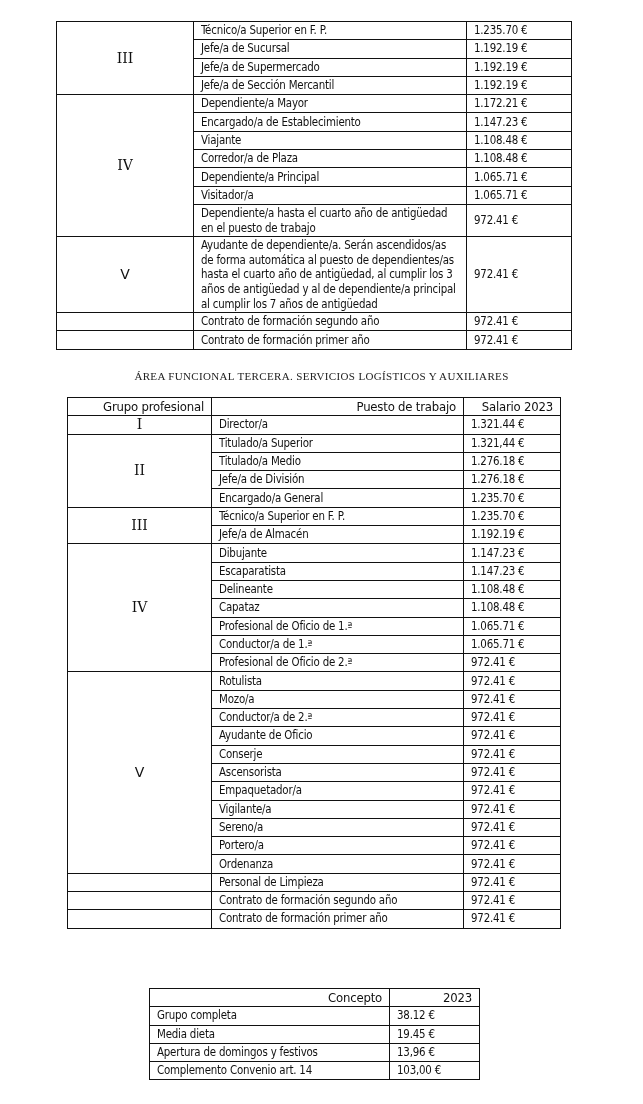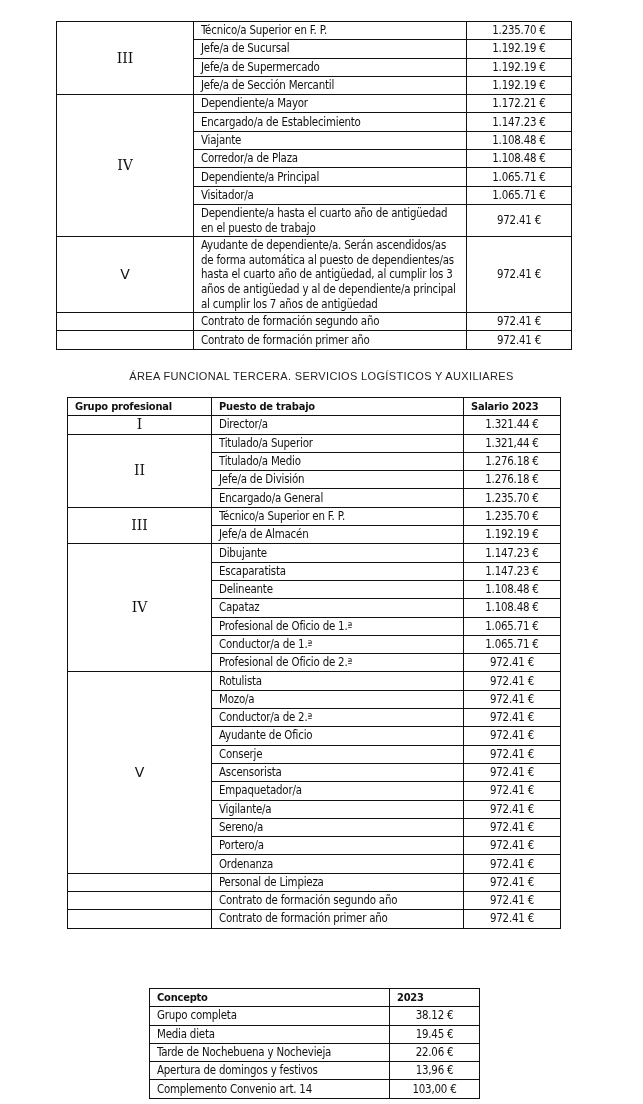--- a/index.html
+++ b/index.html
@@ -25,53 +25,53 @@
     td, th {
       border: 1.3px solid #111111;
       padding: 0 7px 0 7px;
       line-height: 17px;
       height: 17.3px;
       vertical-align: middle;
       white-space: nowrap;
       overflow: hidden;
     }
     th {
-      font-weight: bold;
-      text-align: left;
-      font-size: 11px;
+      font-weight: normal;
+      text-align: right;
+      font-size: 13px;
     }
     td.group {
       text-align: center;
       font-family: "DejaVu Serif", serif;
       font-size: 14px;
       letter-spacing: 0;
     }
     td.group.sans {
       font-family: "DejaVu Sans", sans-serif;
     }
     td.amount {
-      text-align: center;
+      text-align: left;
     }
     td.wrap {
       white-space: normal;
       line-height: 14.6px;
       padding-top: 1px;
       padding-bottom: 1px;
     }
     #table-1 { left: 56px; top: 21px; width: 515px; }
     #table-2 { left: 67px; top: 397px; width: 493px; }
     #table-3 { left: 149px; top: 952px; width: 330px; margin-top: 36px; }
 
     .section-title {
       position: absolute;
       left: 0;
       width: 643px;
       top: 370px;
       text-align: center;
-      font-family: Liberation Sans, sans-serif;
+      font-family: Liberation Serif, serif;
       font-size: 11px;
       letter-spacing: 0.35px;
       color: #222;
     }
   </style>
 </head>
 <body>
 
 <table id="table-1">
   <colgroup>
@@ -307,24 +307,20 @@
   <tbody>
     <tr>
       <td>Grupo completa</td>
       <td class="amount">38.12 €</td>
     </tr>
     <tr>
       <td>Media dieta</td>
       <td class="amount">19.45 €</td>
     </tr>
     <tr>
-      <td>Tarde de Nochebuena y Nochevieja</td>
-      <td class="amount">22.06 €</td>
-    </tr>
-    <tr>
       <td>Apertura de domingos y festivos</td>
       <td class="amount">13,96 €</td>
     </tr>
     <tr>
       <td>Complemento Convenio art. 14</td>
       <td class="amount">103,00 €</td>
     </tr>
   </tbody>
 </table>
 

